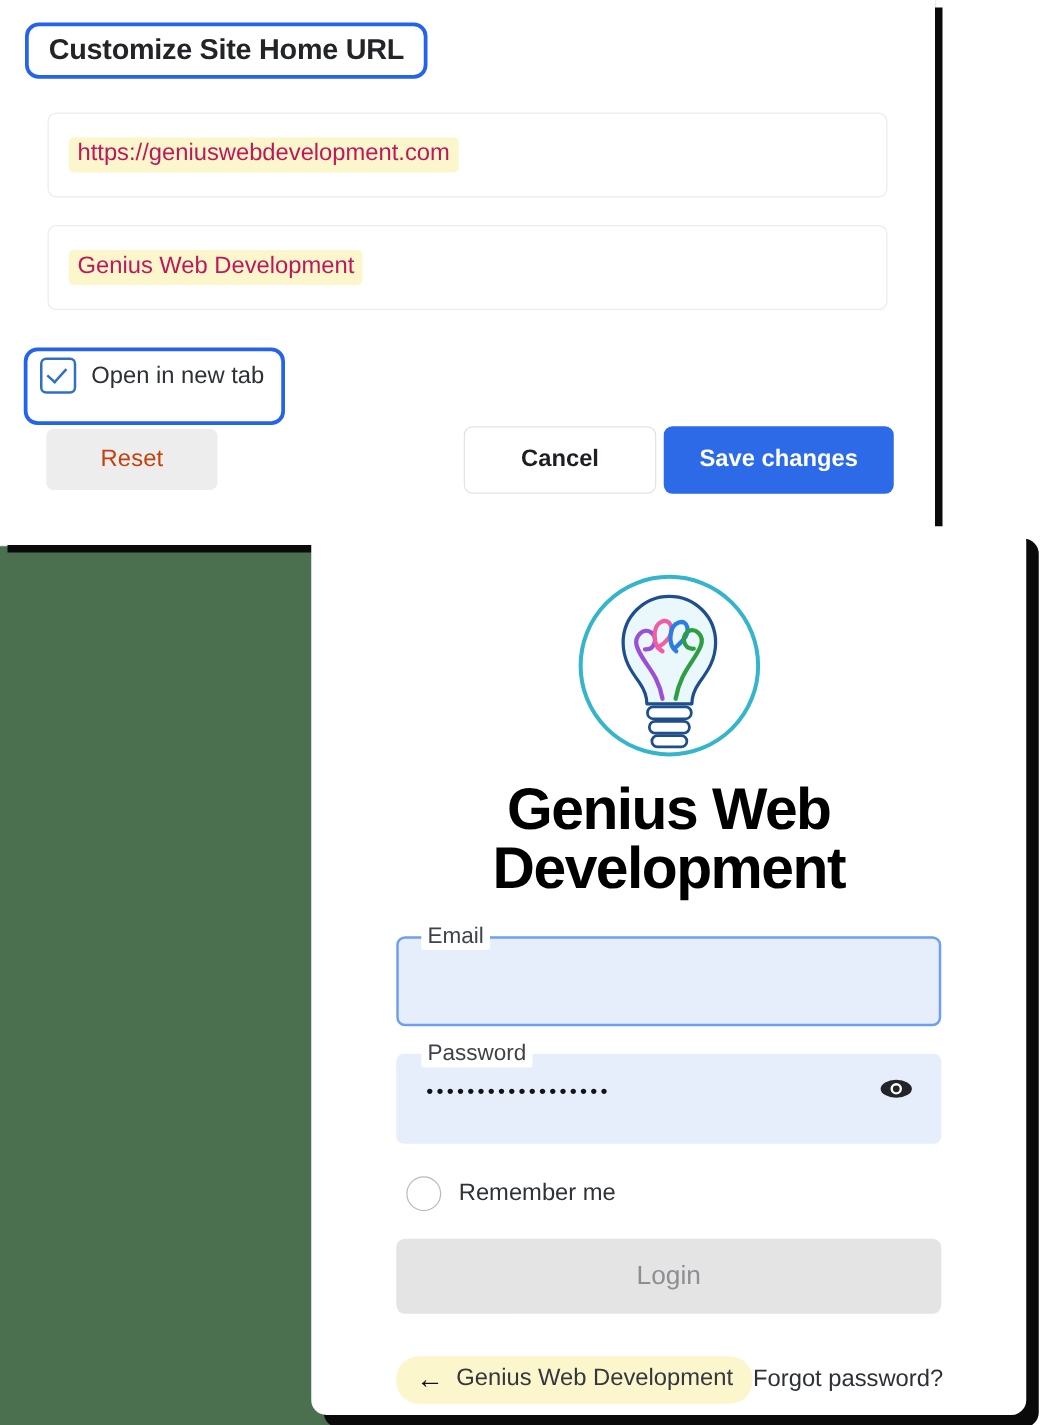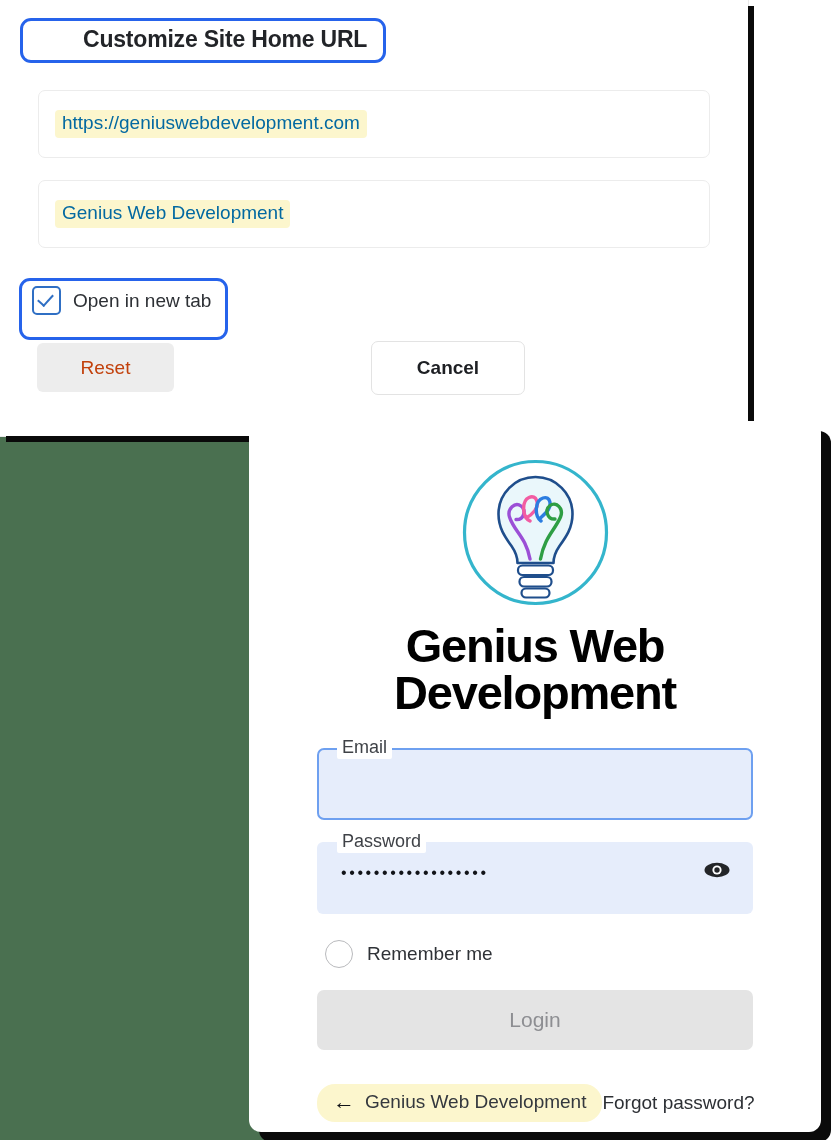--- a/index.html
+++ b/index.html
@@ -54,21 +54,20 @@
     background: #ffffff;
     box-sizing: border-box;
   }
   .title-focus .title-text {
     font-size: 23px;
     font-weight: bold;
     color: #222428;
     letter-spacing: -0.2px;
     line-height: 1;
     white-space: nowrap;
-    margin-left: 44px;
   }
 
   .field-box {
     position: absolute;
     left: 38px;
     width: 672px;
     height: 68px;
     border: 1px solid #ececec;
     border-radius: 7px;
     background: #ffffff;
@@ -78,21 +77,21 @@
     padding-left: 16px;
   }
   #field-url { top: 90px; }
   #field-title { top: 180px; }
 
   .hl-yellow {
     background: #fcf6cd;
     border-radius: 4px;
     padding: 3px 7px 5px 7px;
     font-size: 19px;
-    color: #0369a1;
+    color: #be185d;
     line-height: 1.1;
     white-space: nowrap;
   }
 
   .checkbox-focus {
     position: absolute;
     left: 19px;
     top: 278px;
     border: 3px solid #2663eb;
     border-radius: 11px;
@@ -351,20 +350,21 @@
       <span class="hl-yellow">Genius Web Development</span>
     </div>
 
     <div class="checkbox-focus">
       <span class="cb-square"></span>
       <span class="cb-label">Open in new tab</span>
     </div>
 
     <button id="btn-reset">Reset</button>
     <button id="btn-cancel">Cancel</button>
+    <button id="btn-save">Save changes</button>
 
   </div>
 </div>
 
 <div id="panel-login">
 
   <div id="logo-wrap">
     <svg width="155" height="155" viewBox="0 0 155 155">
       <circle cx="77.5" cy="77.5" r="71" fill="none" stroke="#34b5cc" stroke-width="3.2"></circle>
 

